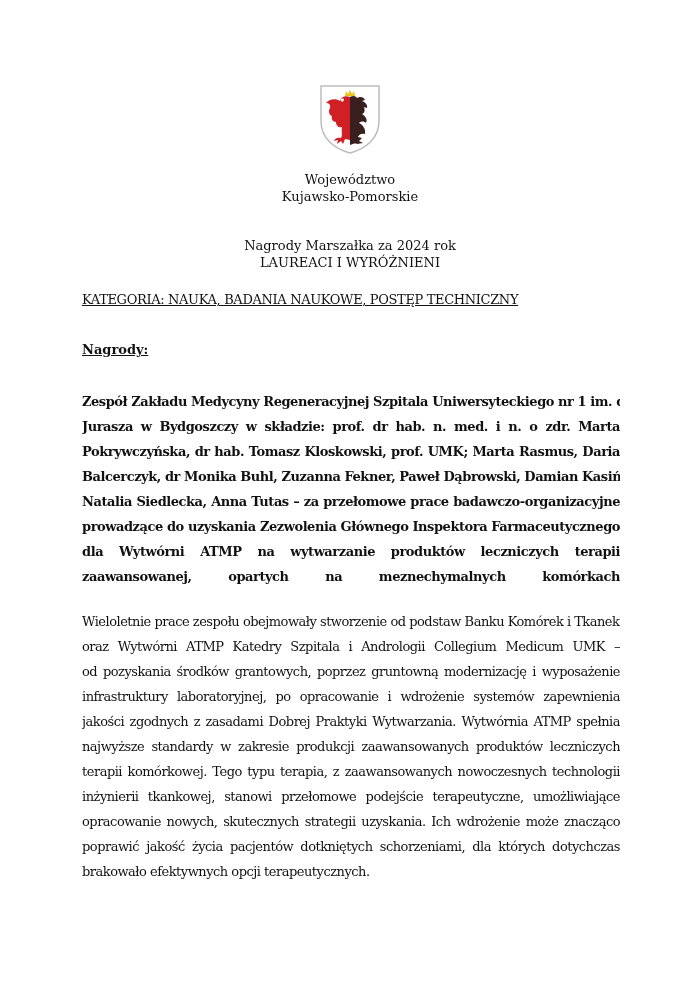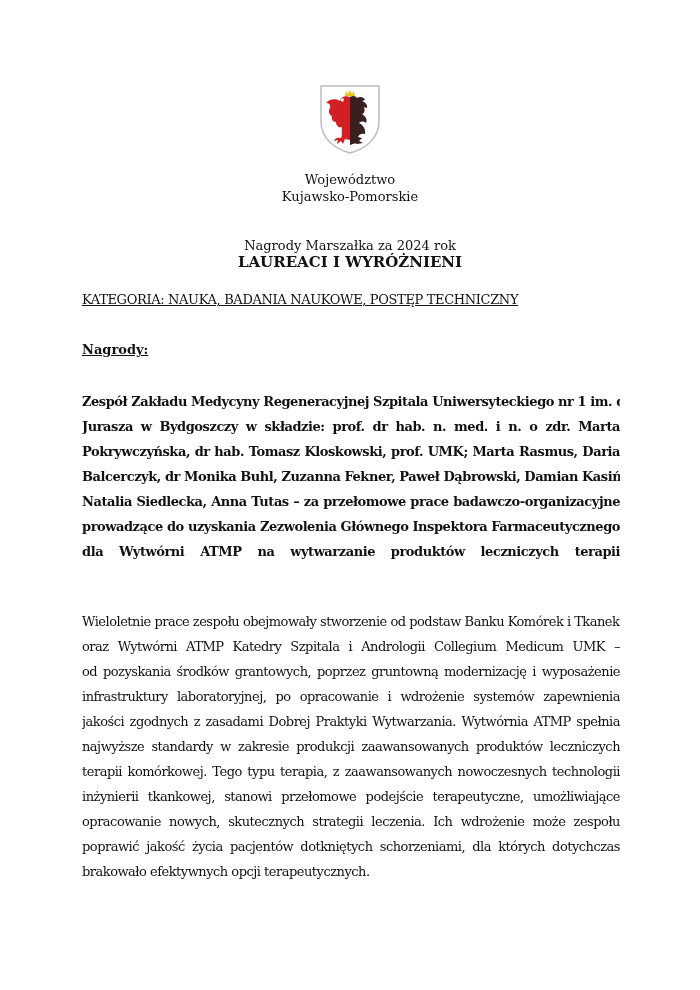--- a/index.html
+++ b/index.html
@@ -7,21 +7,21 @@
       width: 700px; height: 990px; position: relative; overflow: hidden;
       font-family: "DejaVu Serif", "Liberation Serif", serif;
       color: #111;
     }
     .page { position: absolute; left: 0; top: 0; width: 584px; height: 990px; padding-left: 48px; }
     .crest { position: absolute; left: 319px; top: 83px; width: 62px; height: 72px; }
     .center { position: absolute; left: 0; width: 700px; text-align: center; }
     .region1 { top: 171px; font-size: 13px; line-height: 17px; }
     .region2 { top: 188px; font-size: 13px; line-height: 17px; text-align: center; }
     .title1 { top: 237px; font-size: 13px; font-weight: normal; line-height: 17px; }
-    .title2 { top: 254px; font-size: 15px; font-weight: bold; line-height: 17px; }
+    .title2 { top: 254px; font-size: 13px; font-weight: normal; line-height: 17px; }
     .category {
       position: absolute; left: 82px; top: 292px; font-size: 13px; font-weight: normal;
       text-decoration: underline; white-space: nowrap; letter-spacing: -0.35px;
     }
     .awards-heading {
       position: absolute; left: 82px; top: 342px; font-size: 13px; font-weight: bold;
       text-decoration: underline;
     }
     .para {
       position: absolute; left: 82px; width: 538px; font-size: 13px;
@@ -63,29 +63,30 @@
   <div class="awards-heading">Nagrody:</div>
 
   <div class="para p1 bold">
     <span class="line">Zespół Zakładu Medycyny Regeneracyjnej Szpitala Uniwersyteckiego nr 1 im. dr. A.</span>
     <span class="line">Jurasza w Bydgoszczy w składzie: prof. dr hab. n. med. i n. o zdr. Marta</span>
     <span class="line">Pokrywczyńska, dr hab. Tomasz Kloskowski, prof. UMK; Marta Rasmus, Daria</span>
     <span class="line">Balcerczyk, dr Monika Buhl, Zuzanna Fekner, Paweł Dąbrowski, Damian Kasiński,</span>
     <span class="line">Natalia Siedlecka, Anna Tutas – za przełomowe prace badawczo-organizacyjne</span>
     <span class="line">prowadzące do uzyskania Zezwolenia Głównego Inspektora Farmaceutycznego</span>
     <span class="line">dla Wytwórni ATMP na wytwarzanie produktów leczniczych terapii</span>
+    <span class="line">zaawansowanej, opartych na meznechymalnych komórkach</span>
   </div>
 
   <div class="para p2 reg">
     <span class="line last">Wieloletnie prace zespołu obejmowały stworzenie od podstaw Banku Komórek i Tkanek</span>
     <span class="line">oraz Wytwórni ATMP Katedry Szpitala i Andrologii Collegium Medicum UMK –</span>
     <span class="line">od pozyskania środków grantowych, poprzez gruntowną modernizację i wyposażenie</span>
     <span class="line">infrastruktury laboratoryjnej, po opracowanie i wdrożenie systemów zapewnienia</span>
     <span class="line">jakości zgodnych z zasadami Dobrej Praktyki Wytwarzania. Wytwórnia ATMP spełnia</span>
     <span class="line">najwyższe standardy w zakresie produkcji zaawansowanych produktów leczniczych</span>
     <span class="line">terapii komórkowej.  Tego typu terapia, z zaawansowanych nowoczesnych technologii</span>
     <span class="line">inżynierii tkankowej, stanowi przełomowe podejście terapeutyczne, umożliwiające</span>
-    <span class="line">opracowanie nowych, skutecznych strategii leczenia. Ich wdrożenie może zespołu</span>
+    <span class="line">opracowanie nowych, skutecznych strategii uzyskania. Ich wdrożenie może znacząco</span>
     <span class="line">poprawić jakość życia pacjentów dotkniętych schorzeniami, dla których dotychczas</span>
     <span class="line last">brakowało efektywnych opcji terapeutycznych.</span>
   </div>
 
 </div>
 
 </body></html>

